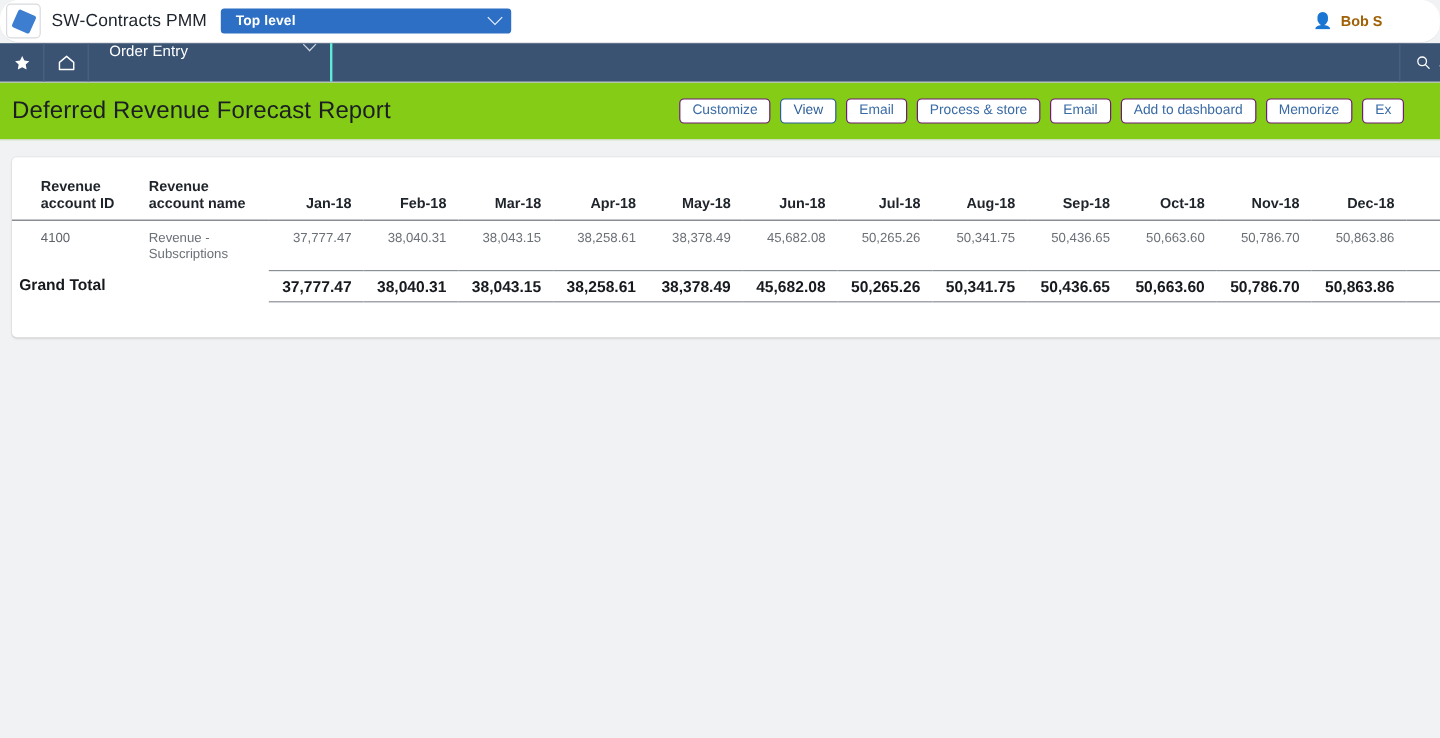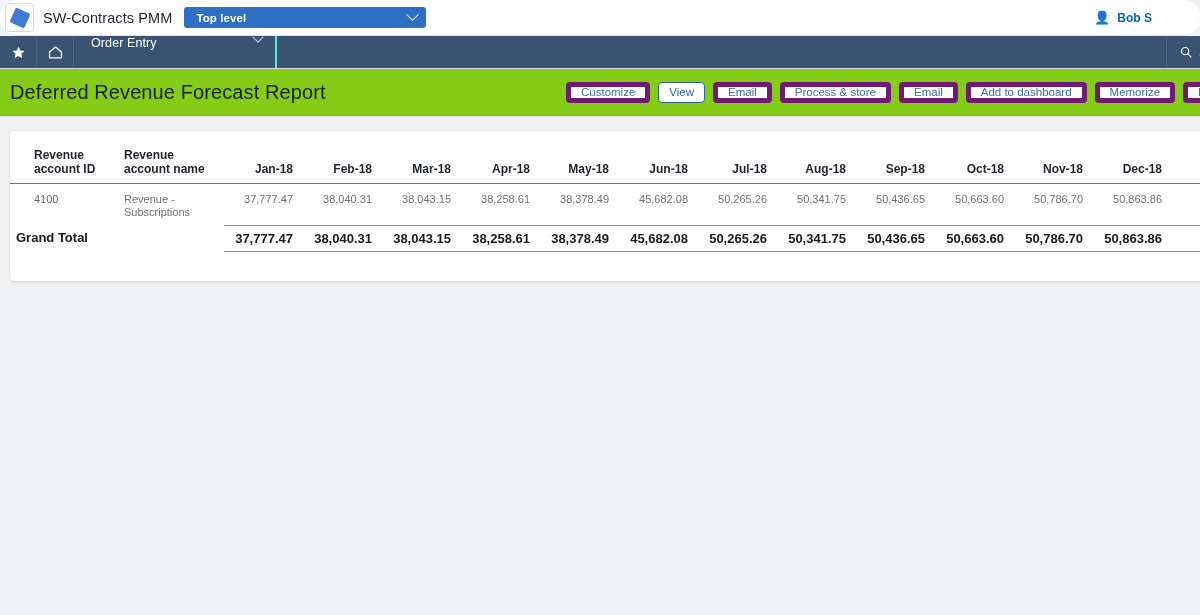--- a/index.html
+++ b/index.html
@@ -83,21 +83,21 @@
     gap: 7px;
     cursor: pointer;
   }
   .user-glyph {
     font-size: 13px;
     color: #2a3340;
     line-height: 1;
   }
   .user-name {
     font-size: 12px;
-    color: #0369a1;
+    color: #a16207;
     font-weight: bold;
   }
 
   
   .navbar {
     position: relative;
     height: 33px;
     background: #3a5373;
     display: flex;
     align-items: stretch;
@@ -171,21 +171,21 @@
     position: absolute;
     left: 566px;
     top: 0; bottom: 0;
     display: flex;
     align-items: center;
     gap: 8px;
     white-space: nowrap;
   }
   .tbtn {
     height: 21px;
-    border: 5px solid #701a75;
+    border: 1px solid #701a75;
     border-radius: 4px;
     background: #ffffff;
     color: #3a6ba5;
     font-family: "Liberation Sans", sans-serif;
     font-size: 11.5px;
     padding: 0 10px;
     display: inline-flex;
     align-items: center;
     cursor: pointer;
     line-height: 1;

